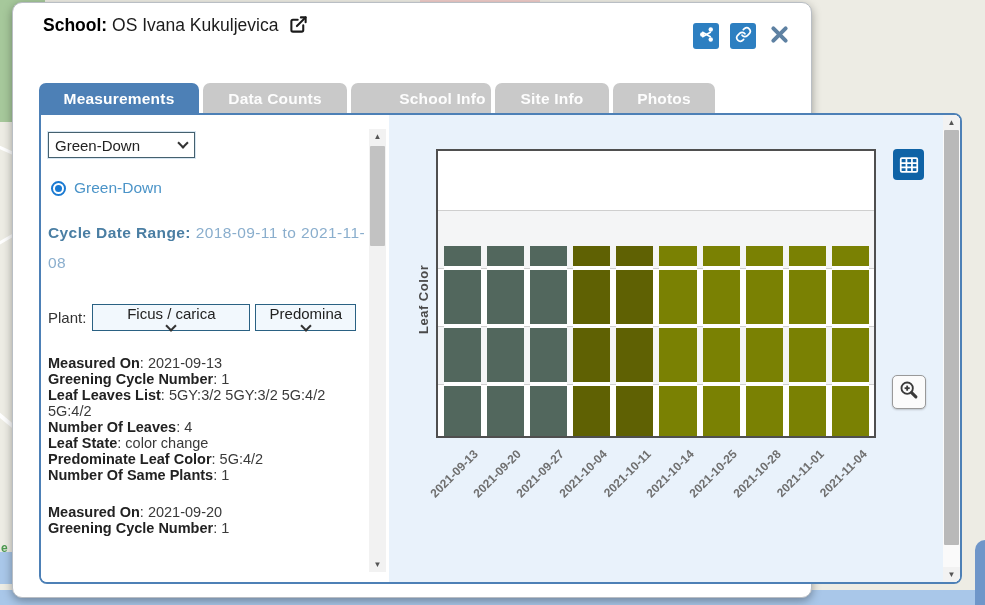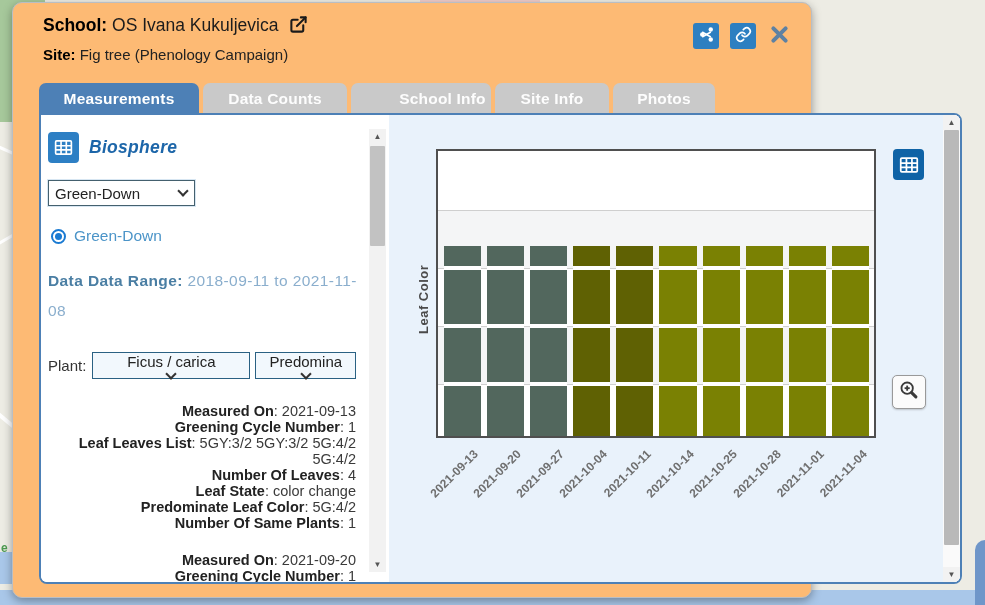--- a/index.html
+++ b/index.html
@@ -12,21 +12,21 @@
   .map-top-pink { position:absolute; left:420px; top:0; width:120px; height:4px; background:#f0cdc9; }
   .map-road1 { position:absolute; left:-6px; top:150px; width:30px; height:3px; background:#ffffff; transform:rotate(24deg); }
   .map-road2 { position:absolute; left:-8px; top:236px; width:34px; height:3px; background:#ffffff; transform:rotate(-30deg); }
   .map-road3 { position:absolute; left:-10px; top:420px; width:36px; height:4px; background:#fefefe; transform:rotate(40deg); }
   .map-water-left { position:absolute; left:0; top:552px; width:14px; height:32px; background:#a9c7e9; }
   .map-water-bottom { position:absolute; left:0; top:590px; width:985px; height:15px; background:#a9c7e9; }
   .map-water-right { position:absolute; right:0; top:540px; width:10px; height:65px; background:#6f96c9; border-top-left-radius:10px; }
   .map-label-frag { position:absolute; left:1px; top:541px; color:#4d9b51; font-size:12px; font-weight:bold; }
 
   
-  .modal { position:absolute; left:12px; top:2px; width:800px; height:596px; background:#fdba74;
+  .modal { position:absolute; left:12px; top:2px; width:800px; height:596px; background:#ffffff;
            border:1px solid #b9bec4; border-radius:10px; box-shadow:0 3px 10px rgba(0,0,0,.35); }
   .hdr { position:absolute; left:30px; top:12px; }
   .hdr-school { font-size:17.5px; color:#1c1c1c; white-space:nowrap; }
   .hdr-school b { color:#000; }
   .hdr-site { margin-top:7px; font-size:15px; color:#222; }
   .hdr-site b { color:#000; }
   .ext-link-icon { display:inline-block; vertical-align:-3px; margin-left:6px; }
 
   .hdr-actions { position:absolute; right:20px; top:20px; display:flex; align-items:center; gap:11px; }
   .icon-btn { width:26px; height:26px; border-radius:3px; background:#2d7fc1; display:flex; align-items:center; justify-content:center; cursor:pointer; }
@@ -66,21 +66,21 @@
   .date-range { margin-top:21px; width:318px; font-size:15.5px; line-height:30px; letter-spacing:.4px; }
   .date-range b { color:#4a7ea3; font-weight:bold; }
   .date-range .val { color:#8aaecd; }
 
   .plant-row { margin-top:26px; display:flex; align-items:center; gap:6px; font-size:15px; color:#333; }
   .plant-select { height:27px; border:1px solid #2a6183; background:#f2f8fd; display:flex; align-items:center;
                   justify-content:space-between; padding:0 6px; font-size:15px; color:#222; cursor:pointer;flex-direction:column; }
   .plant-select.species { width:158px; }
   .plant-select.attr { width:101px; margin-left:-1px; }
 
-  .m-block { margin-top:24px; width:308px; font-size:14.5px; line-height:16px; color:#3a3a3a;text-align:right; }
+  .m-block { margin-top:24px; width:308px; font-size:14.5px; line-height:16px; color:#3a3a3a; }
   .m-block.second { margin-top:21px; }
   .m-line b { color:#222; }
 
   
   .vscroll { position:absolute; width:17px; background:#f2f2f2; display:flex; flex-direction:column; align-items:center; }
   .vs-arrow { width:17px; height:15px; display:flex; align-items:center; justify-content:center; font-size:8px; color:#555; cursor:pointer; flex:0 0 auto; background:#f2f2f2; }
   .vs-track { position:relative; flex:1; width:17px; cursor:pointer; }
   .vs-thumb { position:absolute; left:1px; width:15px; background:#c2c2c2; border-radius:1px; cursor:pointer; }
   .left-scroll { right:3px; top:14px; height:443px; }
   .outer-scroll { left:0; top:0; height:100%; background:#fafafa; }
@@ -124,24 +124,20 @@
         <b>School:</b>
         <span>OS Ivana Kukuljevica</span>
         <span class="ext-link-icon">
           <svg width="19" height="19" viewBox="0 0 24 24" fill="none" stroke="#1a1a1a" stroke-width="2.6" stroke-linecap="round" stroke-linejoin="round">
             <path d="M18 13v6a2 2 0 0 1-2 2H5a2 2 0 0 1-2-2V8a2 2 0 0 1 2-2h6"></path>
             <polyline points="15 3 21 3 21 9"></polyline>
             <line x1="10" y1="14" x2="21" y2="3"></line>
           </svg>
         </span>
       </div>
-      <div class="hdr-site">
-        <b>Site:</b>
-        <span>Fig tree (Phenology Campaign)</span>
-      </div>
     </div>
 
     <div class="hdr-actions">
       <div class="icon-btn">
         <span>
           <svg width="17" height="17" viewBox="0 0 24 24" fill="#fff">
             <circle cx="18" cy="5" r="3.1"></circle>
               <circle cx="6" cy="12" r="3.1"></circle>
               <circle cx="18" cy="19" r="3.1"></circle>
             <rect x="5" y="10.9" width="14" height="2.2" transform="rotate(-30 12 12)"></rect>
@@ -171,47 +167,35 @@
         <div class="tab active" style="width: 160px;">Measurements</div>
         <div class="tab" style="width: 144px;">Data Counts</div>
         <div class="tab" style="width: 140px; padding-left: 43px;">School Info</div>
         <div class="tab" style="width: 114px;">Site Info</div>
         <div class="tab" style="width: 102px;">Photos</div>
       </div>
 
     <div class="content">
 
       <div class="left-panel">
-        <div class="bio-row">
-          <div class="tbl-icon bright">
-            <svg width="21" height="21" viewBox="0 0 24 24" fill="none" stroke="#fff" stroke-width="1.9">
-              <rect x="3" y="4.5" width="18" height="15" rx="1.2"></rect>
-              <line x1="3" y1="10" x2="21" y2="10"></line>
-                <line x1="3" y1="14.7" x2="21" y2="14.7"></line>
-              <line x1="9.2" y1="4.5" x2="9.2" y2="19.5"></line>
-                <line x1="15.2" y1="4.5" x2="15.2" y2="19.5"></line>
-            </svg>
-          </div>
-          <div class="bio-title">Biosphere</div>
-        </div>
 
         <div class="proto-select">
           <span>Green-Down</span>
           <span class="chev"></span>
         </div>
 
         <div class="radio-row">
           <span class="radio-outer">
               <span class="radio-dot"></span>
             </span>
           <span class="radio-label">Green-Down</span>
         </div>
 
         <div class="date-range">
-          <b>Data Data Range:</b>
+          <b>Cycle Date Range:</b>
           <span class="val"> <span>2018-09-11 to 2021-11-08</span></span>
         </div>
 
         <div class="plant-row">
           <span>Plant:</span>
           <div class="plant-select species">
             <span>Ficus / carica</span>
             <span class="chev"></span>
           </div>
           <div class="plant-select attr">

